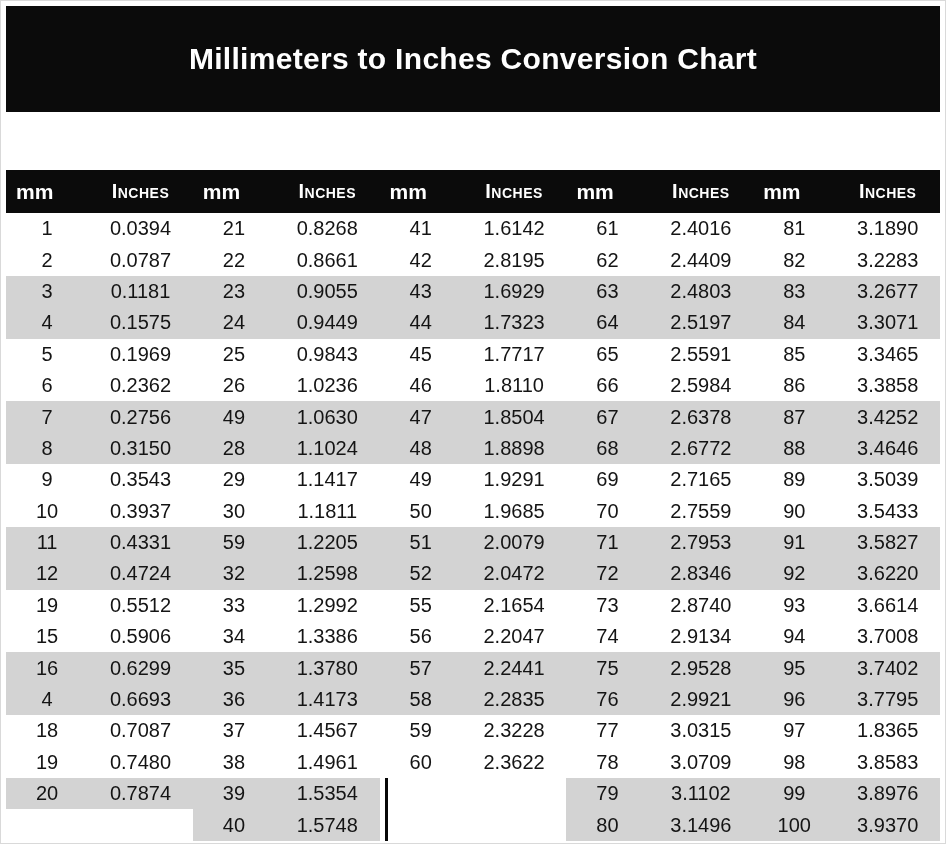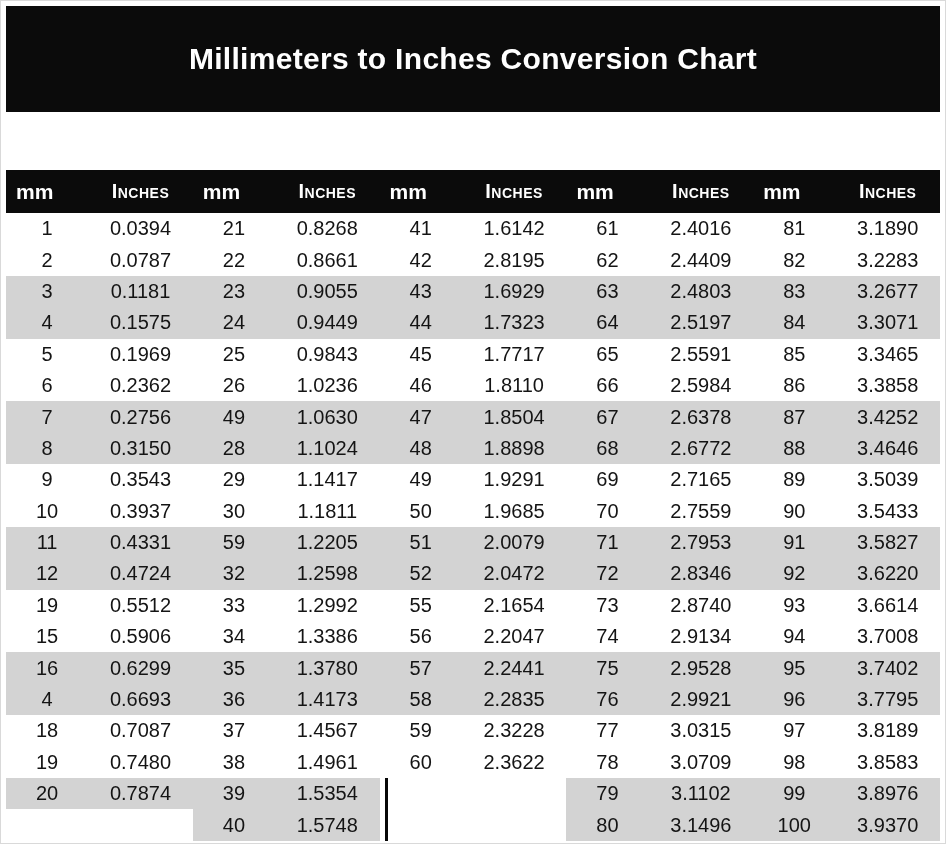--- a/index.html
+++ b/index.html
@@ -466,21 +466,21 @@
         <div class="row">
           <div class="cell-mm">95</div>
           <div class="cell-in">3.7402</div>
         </div>
         <div class="row">
           <div class="cell-mm">96</div>
           <div class="cell-in">3.7795</div>
         </div>
         <div class="row">
           <div class="cell-mm">97</div>
-          <div class="cell-in">3.8189</div>
+          <div class="cell-in">1.8365</div>
         </div>
         <div class="row">
           <div class="cell-mm">98</div>
           <div class="cell-in">3.8583</div>
         </div>
         <div class="row">
           <div class="cell-mm">99</div>
           <div class="cell-in">3.8976</div>
         </div>
         <div class="row">

